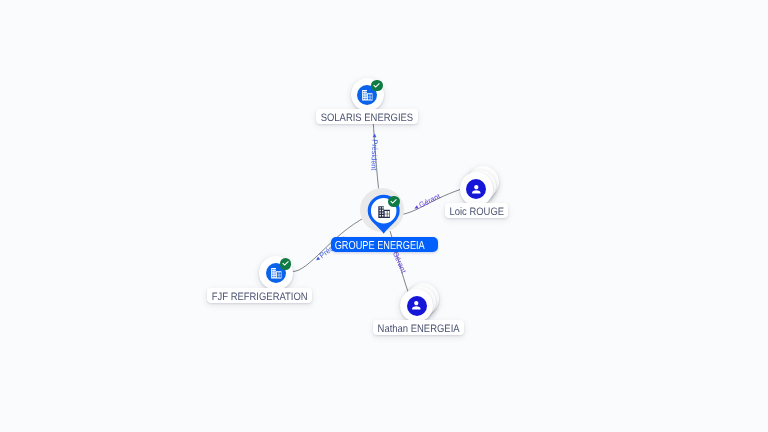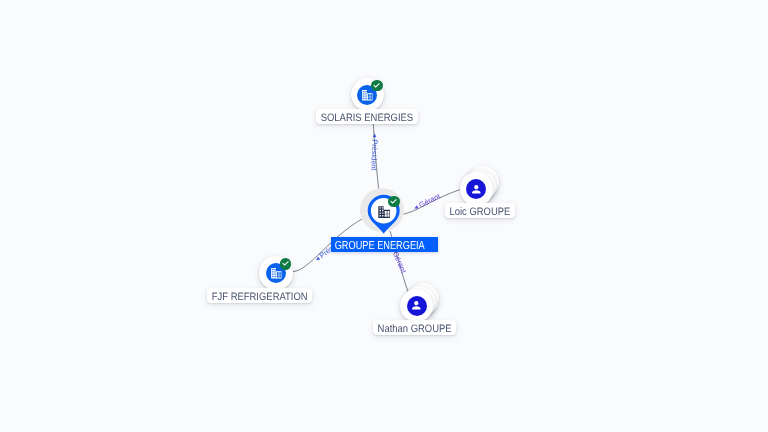--- a/index.html
+++ b/index.html
@@ -11,21 +11,21 @@
   .edge-path{fill:none;stroke:#5f646e;stroke-width:0.8;}
   .edge-label{font-family:"Liberation Sans",sans-serif;font-size:7.4px;font-weight:400;}
   #nodelayer{position:absolute;left:0;top:0;width:768px;height:432px;text-align:center;}
   .node-card{position:absolute;left:0;top:0;width:0;height:0;}
   .halo{position:absolute;border-radius:50%;background:#e9e9ea;}
   .disc{position:absolute;border-radius:50%;background:#fff;box-shadow:0 1px 2px rgba(30,40,60,.17),0 2px 7px rgba(30,40,60,.13);}
   .inner{position:absolute;border-radius:50%;display:flex;align-items:center;justify-content:center;}
   .badge{position:absolute;border-radius:50%;display:flex;align-items:center;justify-content:center;}
   .nlabel{position:absolute;will-change:transform;transform:translateZ(0);background:#fff;border-radius:4px;color:#4a5270;font-size:9.6px;white-space:nowrap;
           padding:4.4px 4.0px 1.2px;box-shadow:0 1px 2px rgba(30,40,60,.12),0 2px 6px rgba(30,40,60,.10);line-height:9.6px;}
-  .nlabel.sel{background:#0160fb;color:#fff;font-size:9.8px;padding:2.4px 5.4px 2.8px;line-height:9.8px;border-radius:0;
+  .nlabel.sel{background:#0160fb;color:#fff;font-size:9.8px;padding:2.4px 5.4px 2.8px;line-height:9.8px;border-radius:5px;
           box-shadow:0 1px 3px rgba(10,40,120,.2);}
   .pin{position:absolute;}
   .ltxt{display:inline-block;transform:translateY(0.9px) scale(0.985,1.12);transform-origin:center center;}
   .sel .ltxt{transform:translate(-4.2px,2.2px) scale(0.94,1.18);}
   .nicon{position:absolute;display:flex;align-items:center;justify-content:center;}
 </style>
 </head>
 <body>
 
 <div id="canvas">
@@ -78,21 +78,21 @@
       </div>
       <div class="node-card">
         <div class="disc" style="left: 467.2px; top: 166.4px; width: 32px; height: 32px;"></div>
         <div class="disc" style="left: 463.8px; top: 169.7px; width: 32px; height: 32px;"></div>
         <div class="disc" style="left: 459.6px; top: 172.2px; width: 33.6px; height: 33.6px;"></div>
         <div class="inner" style="left: 466.3px; top: 178.9px; width: 20.2px; height: 20.2px; background: rgb(22, 22, 216);">
           <span style="position:relative;top:0px;display:block;line-height:0"><svg viewBox="0 0 24 24" width="12.6" height="12.6" fill="#ffffff">
               <path d="M12 12c2.21 0 4-1.79 4-4s-1.79-4-4-4-4 1.79-4 4 1.79 4 4 4zm0 2c-2.67 0-8 1.34-8 4v2h16v-2c0-2.66-5.33-4-8-4z"></path>
             </svg></span>
         </div>
-        <div class="nlabel" style="visibility: visible; left: 444.673px; top: 203.4px;"><span class="ltxt">Loic GROUPE</span></div>
+        <div class="nlabel" style="visibility: visible; left: 444.673px; top: 203.4px;"><span class="ltxt">Loic ROUGE</span></div>
       </div>
       <div class="node-card">
         <div class="disc" style="left: 259.2px; top: 256.4px; width: 33.6px; height: 33.6px;"></div>
         <div class="inner" style="left: 265.9px; top: 263.1px; width: 20.2px; height: 20.2px; background: rgb(10, 99, 232);">
           <span style="position:relative;top:0.6px;display:block;line-height:0"><svg viewBox="0 0 24 24" width="12.6" height="12.6" fill="#ffffff">
               <path fill-rule="evenodd" d="M2.2 2h9.2v6.2h10.4V22H2.2V2zm2.1 1.7v2.4h2.3V3.7H4.3zm4.2 0v2.4h2.3V3.7H8.5zM4.3 8.1v2.4h2.3V8.1H4.3zm4.2 0v2.4h2.3V8.1H8.5zM4.3 12.5v2.4h2.3v-2.4H4.3zm4.2 0v2.4h2.3v-2.4H8.5zM4.3 16.9v2.4h2.3v-2.4H4.3zm4.2 0v2.4h2.3v-2.4H8.5zm4.5-6.7v4.4h3.6v-4.4h-3.6zm4.7 0v4.4h3.1v-4.4h-3.1zm-4.7 5.3v4.4h3.6v-4.4h-3.6zm4.7 0v4.4h3.1v-4.4h-3.1z"></path>
             </svg></span>
         </div>
         <div class="badge" style="left: 280px; top: 258.4px; width: 11.2px; height: 11.2px; background: rgb(16, 122, 68);">
           <svg viewBox="0 0 24 24" width="9.072" height="9.072" fill="#ffffff">
@@ -103,16 +103,16 @@
       </div>
       <div class="node-card">
         <div class="disc" style="left: 407.4px; top: 283px; width: 32px; height: 32px;"></div>
         <div class="disc" style="left: 404px; top: 286.3px; width: 32px; height: 32px;"></div>
         <div class="disc" style="left: 399.8px; top: 288.8px; width: 33.6px; height: 33.6px;"></div>
         <div class="inner" style="left: 406.5px; top: 295.5px; width: 20.2px; height: 20.2px; background: rgb(22, 22, 216);">
           <span style="position:relative;top:0px;display:block;line-height:0"><svg viewBox="0 0 24 24" width="12.6" height="12.6" fill="#ffffff">
               <path d="M12 12c2.21 0 4-1.79 4-4s-1.79-4-4-4-4 1.79-4 4 1.79 4 4 4zm0 2c-2.67 0-8 1.34-8 4v2h16v-2c0-2.66-5.33-4-8-4z"></path>
             </svg></span>
         </div>
-        <div class="nlabel" style="visibility: visible; left: 373.405px; top: 320px;"><span class="ltxt">Nathan GROUPE</span></div>
+        <div class="nlabel" style="visibility: visible; left: 373.405px; top: 320px;"><span class="ltxt">Nathan ENERGEIA</span></div>
       </div>
     </div>
 </div>
 
 </body></html>

